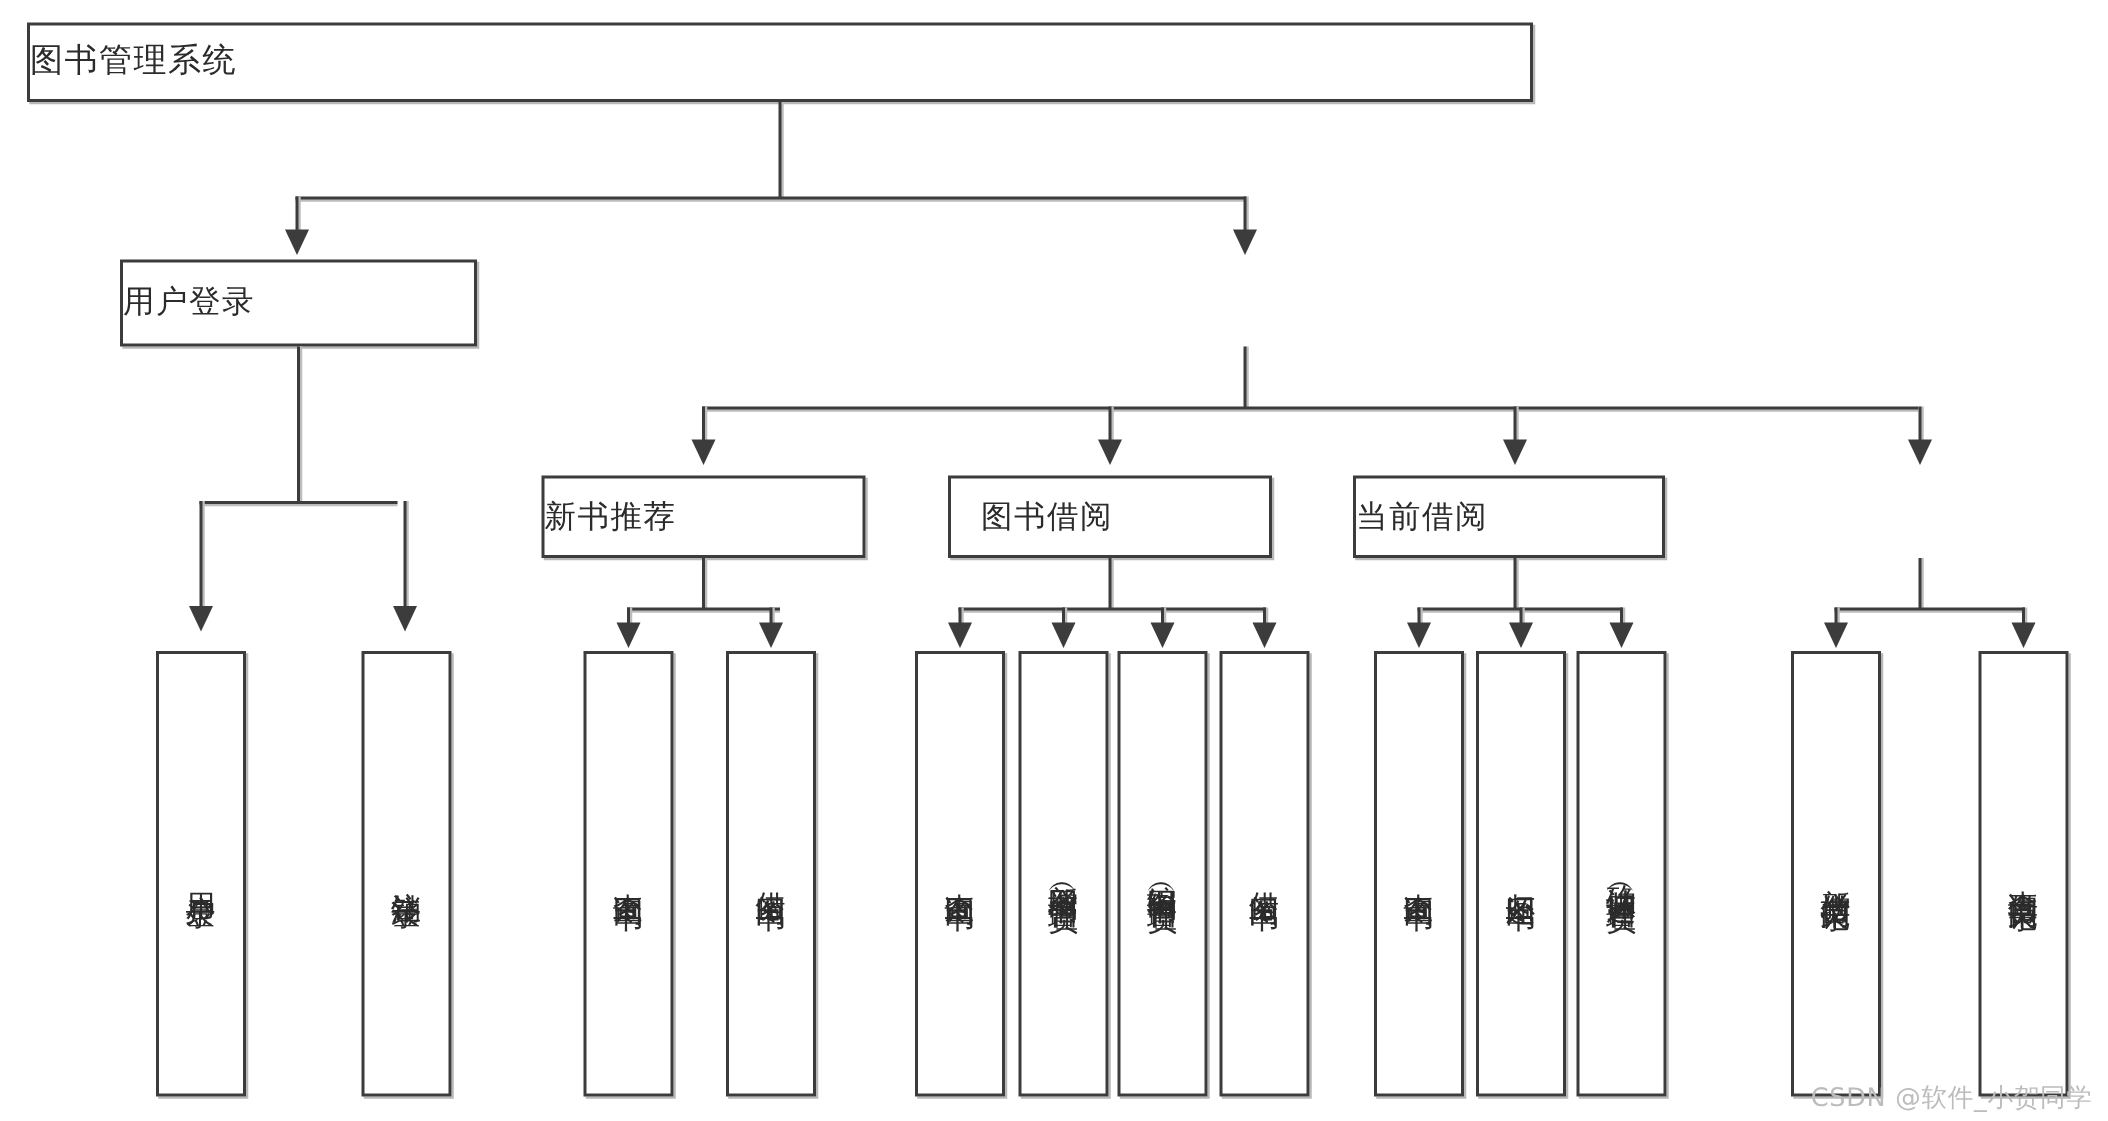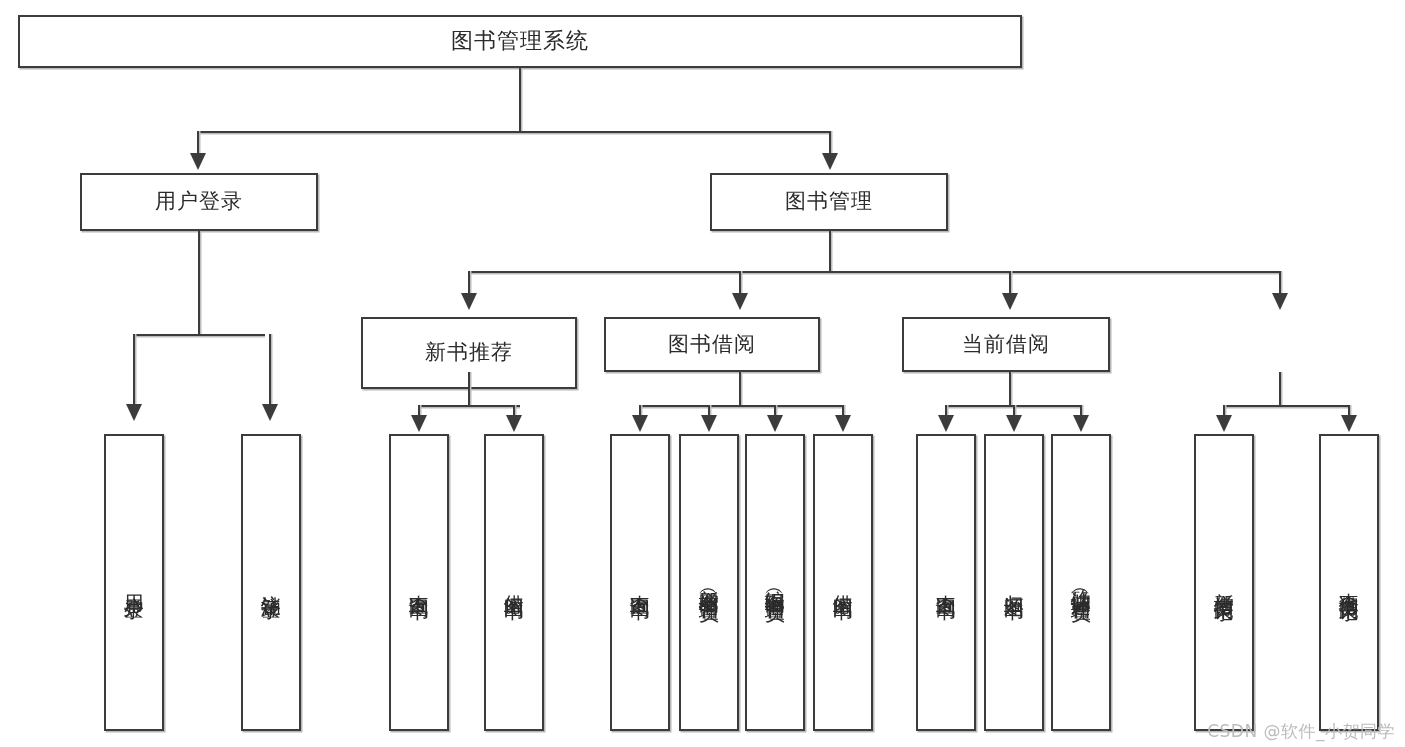--- a/index.html
+++ b/index.html
@@ -20,21 +20,20 @@
   }
   
   .node {
     position: absolute;
     box-sizing: border-box;
     background: #ffffff;
     border: 2px solid #3c3c3c;
     box-shadow: 1.5px 1.5px 0 0 #b8b8b8;
     display: flex;
     align-items: center;
-    justify-content: center;
     color: #2b2b2b;
   }
   .node .label {
     font-size: 21px;
     line-height: 1.2;
     letter-spacing: 1px;
     white-space: nowrap;
     color: #2b2b2b;
   }
   
@@ -103,23 +102,20 @@
   <div class="vline sh" style="left:197px; top:131px; width:2px; height:24px;"></div>
   <div class="arrow" style="left:190px; top:153px;"></div>
 
   <div class="vline sh" style="left:829px; top:131px; width:2px; height:24px;"></div>
   <div class="arrow" style="left:822px; top:153px;"></div>
 
   <div class="node" style="left:80px; top:173px; width:238px; height:58px;">
     <span class="label">用户登录</span>
   </div>
 
-  <div class="node" style="left:710px; top:173px; width:238px; height:58px;">
-    <span class="label">图书管理</span>
-  </div>
 
   <div class="vline sh" style="left:198px; top:231px; width:2px; height:104px;"></div>
   <div class="hline sh" style="left:133px; top:334px; width:132px; height:2px;"></div>
   <div class="vline sh" style="left:133px; top:334px; width:2px; height:72px;"></div>
   <div class="arrow" style="left:126px; top:404px;"></div>
   <div class="vline sh" style="left:269px; top:334px; width:2px; height:72px;"></div>
   <div class="arrow" style="left:262px; top:404px;"></div>
 
   <div class="vline sh" style="left:829px; top:231px; width:2px; height:41px;"></div>
   <div class="hline sh" style="left:468px; top:271px; width:811px; height:2px;"></div>
@@ -129,24 +125,24 @@
 
   <div class="vline sh" style="left:739px; top:271px; width:2px; height:24px;"></div>
   <div class="arrow" style="left:732px; top:293px;"></div>
 
   <div class="vline sh" style="left:1009px; top:271px; width:2px; height:24px;"></div>
   <div class="arrow" style="left:1002px; top:293px;"></div>
 
   <div class="vline sh" style="left:1279px; top:271px; width:2px; height:24px;"></div>
   <div class="arrow" style="left:1272px; top:293px;"></div>
 
-  <div class="node" style="left:361px; top:317px; width:216px; height:72px;">
+  <div class="node" style="left:361px; top:317px; width:216px; height:55px;">
     <span class="label">新书推荐</span>
   </div>
-  <div class="node" style="left:604px; top:317px; width:216px; height:55px;">
+  <div class="node" style="left:632px; top:317px; width:216px; height:55px;padding-left:20px;">
     <span class="label">图书借阅</span>
   </div>
   <div class="node" style="left:902px; top:317px; width:208px; height:55px;">
     <span class="label">当前借阅</span>
   </div>
 
   <div class="vline sh" style="left:468px; top:372px; width:2px; height:34px;"></div>
   <div class="hline sh" style="left:418px; top:405px; width:102px; height:2px;"></div>
   <div class="vline sh" style="left:418px; top:405px; width:2px; height:12px;"></div>
   <div class="arrow" style="left:411px; top:415px;"></div>

